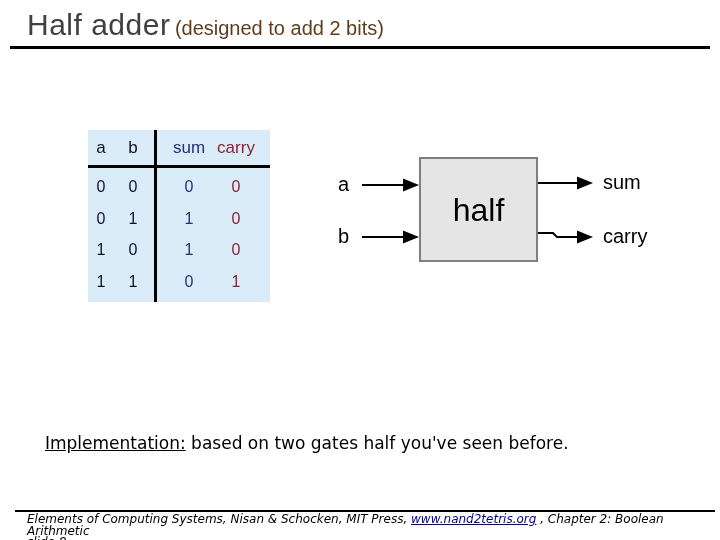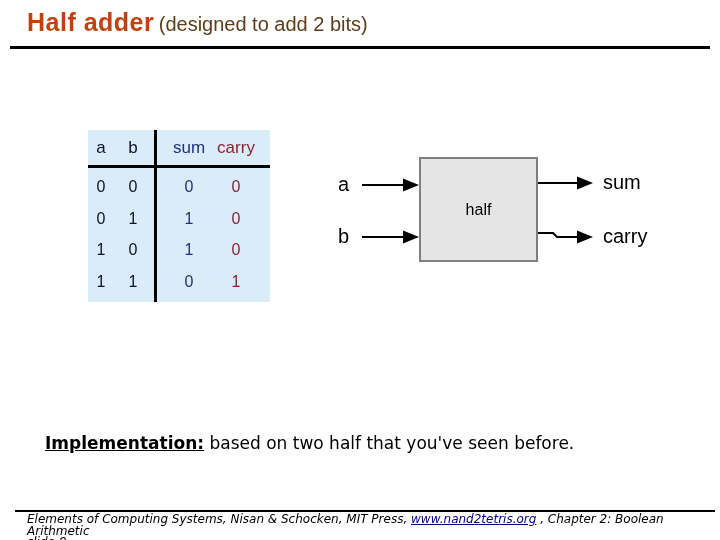--- a/index.html
+++ b/index.html
@@ -2,52 +2,52 @@
 <html><head>
 <meta charset="utf-8">
 <style>
   html,body{margin:0;padding:0;}
   body{
     width:720px;height:540px;position:relative;background:#ffffff;
     font-family:"Liberation Sans",sans-serif;overflow:hidden;
   }
   
   .title-wrap{position:absolute;left:27px;top:8px;white-space:nowrap;}
-  .title-main{font-size:25px;color:#c2410c;letter-spacing:0.5px;font-weight:bold;}
+  .title-main{font-size:30px;color:#404040;letter-spacing:0.5px;}
   .title-sub{font-size:20px;color:#5e3d1c;}
   .title-rule{position:absolute;left:10px;top:46px;width:700px;height:3px;background:#000;}
 
   
   .ttable{position:absolute;left:88px;top:130px;width:182px;height:172px;background:#d9ecf8;}
   .ttable .vline{position:absolute;left:66px;top:0;width:3px;height:172px;background:#000;}
   .ttable .hline{position:absolute;left:0;top:35px;width:182px;height:3px;background:#000;}
   .cell{position:absolute;transform:translate(-50%,-50%);font-size:16px;color:#10102a;white-space:nowrap;}
   .cell.hdr{font-size:17px;}
   .c-sum{color:#1f3280;}
   .c-carry{color:#8b2332;}
 
   
   .diagram{position:absolute;left:330px;top:145px;width:370px;height:130px;}
   .diagram svg{position:absolute;left:0;top:0;}
   .ha-box{
     position:absolute;left:89px;top:12px;width:119px;height:105px;
     background:#e5e5e5;border:2px solid #7f7f7f;box-sizing:border-box;
     display:flex;flex-direction:column;align-items:center;justify-content:center;
-    font-size:16px;line-height:30px;color:#000;
+    font-size:32px;line-height:30px;color:#000;
   }
   .pin-label{position:absolute;font-size:20px;color:#000;white-space:nowrap;}
   .lbl-a{left:8px;top:40px;transform:translateY(-54%);}
   .lbl-b{left:8px;top:92px;transform:translateY(-54%);}
   .lbl-sum{left:273px;top:38px;transform:translateY(-54%);}
   .lbl-carry{left:273px;top:92px;transform:translateY(-54%);}
 
   
   .impl{position:absolute;left:45px;top:433px;font-family:"DejaVu Sans",sans-serif;
         font-size:17px;color:#000;white-space:nowrap;}
-  .impl .u{text-decoration:underline;font-weight:bold;}
+  .impl .u{text-decoration:underline;}
 
   
   .footer-rule{position:absolute;left:15px;top:510px;width:700px;height:2px;background:#000;}
   .footer{position:absolute;left:27px;top:514px;width:680px;
           font-family:"DejaVu Sans",sans-serif;font-style:italic;
           font-size:12px;line-height:11.5px;color:#000;}
   .footer a{color:#00008b;text-decoration:underline;cursor:pointer;}
 </style>
 </head>
 <body>
@@ -106,20 +106,20 @@
   <div class="ha-box">
     <span>half</span>
   </div>
   <span class="pin-label lbl-a">a</span>
   <span class="pin-label lbl-b">b</span>
   <span class="pin-label lbl-sum">sum</span>
   <span class="pin-label lbl-carry">carry</span>
 </div>
 
 <div class="impl">
-  <span class="u">Implementation:</span><span> based on two half that you've seen before.</span>
+  <span class="u">Implementation:</span><span> based on two gates half you've seen before.</span>
 </div>
 
 <div class="footer-rule"></div>
 <div class="footer">
   <div><span>Elements of Computing Systems, Nisan &amp; Schocken, MIT Press, </span><a>www.nand2tetris.org</a><span> , Chapter 2: Boolean Arithmetic</span></div>
   <div>slide 8</div>
 </div>
 
 </body></html>

